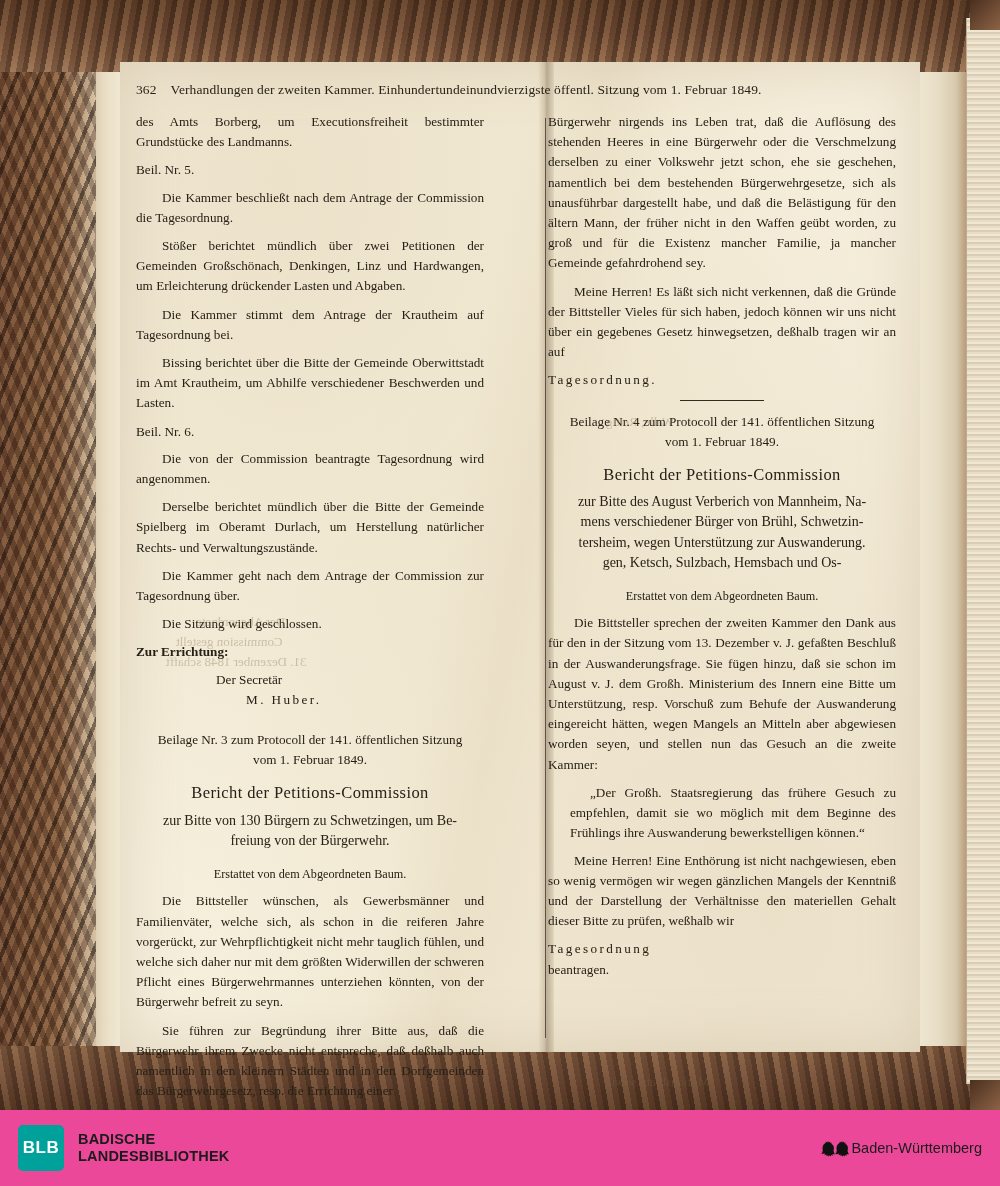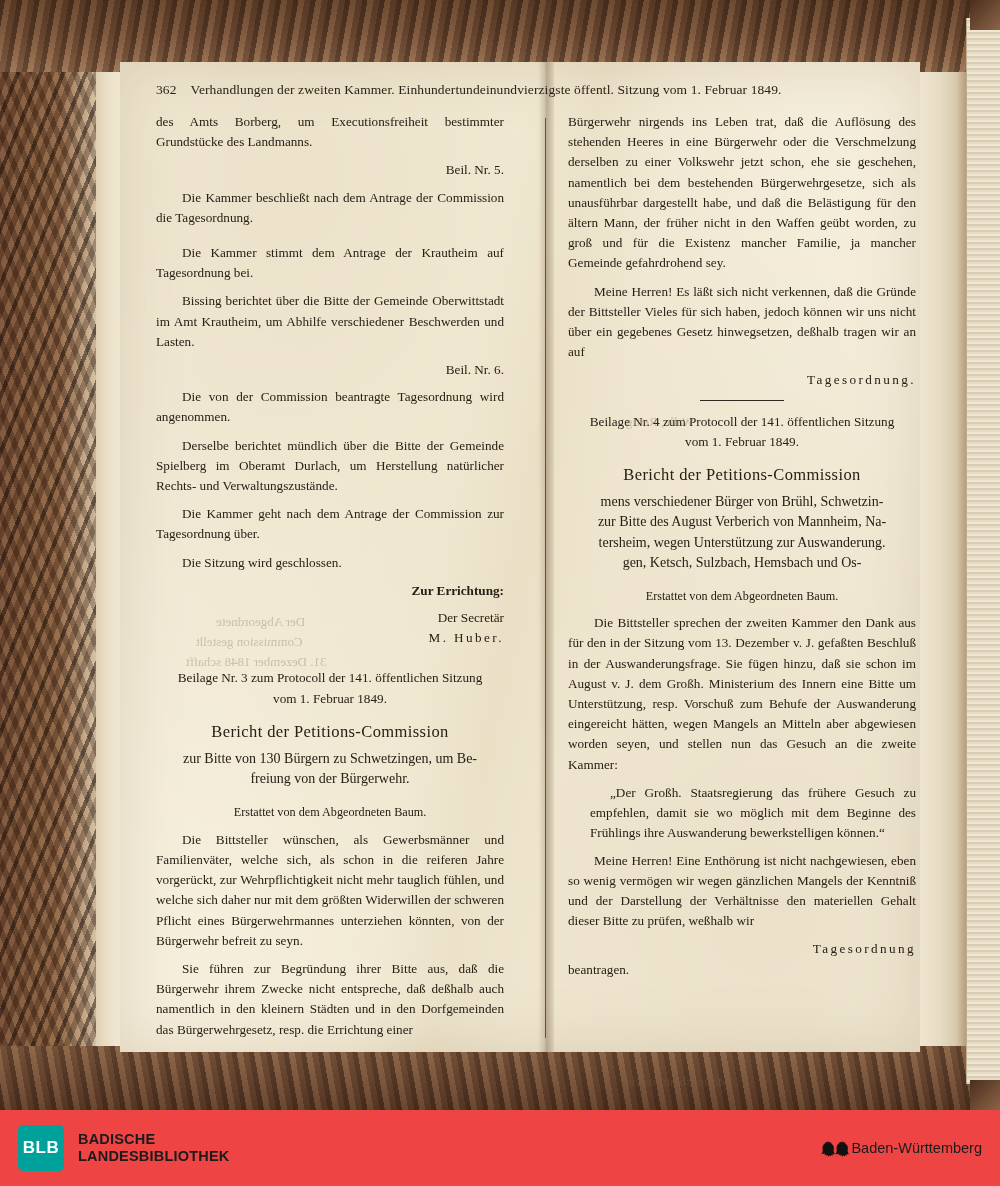--- a/index.html
+++ b/index.html
@@ -100,21 +100,21 @@
   }
   .vrule {
     position: absolute; left: 545px; top: 118px;
     width: 1px; height: 920px;
     background: #3a3026; opacity: .75;
   }
 
   
   .page {
     position: absolute;
-    left: 156px; top: 82px;
+    left: 136px; top: 82px;
     width: 760px; height: 960px;
     color: #241d14;
   }
   .running-head {
     font-size: 13.5px;
     letter-spacing: .1px;
     white-space: nowrap;
     margin-bottom: 14px;
     color: #2a2218;
   }
@@ -128,21 +128,21 @@
     line-height: 20.2px;
     text-align: justify;
     color: #272016;
   }
   .col.left  { left: 0; }
   .col.right { left: 412px; }
 
   p { margin: 0; }
   .para { text-indent: 26px; margin-bottom: 1px; }
   .para.noind { text-indent: 0; }
-  .ctr { text-align: right; text-indent: 0; }
+  .ctr { text-align: left; text-indent: 0; }
   .sp { letter-spacing: 2.4px; }
   .bold { font-weight: 700; }
   .gap-s { height: 7px; }
   .gap-m { height: 13px; }
   .gap-l { height: 20px; }
   .rule {
     width: 84px; height: 1px; background: #33291e;
     margin: 9px auto 11px auto;
   }
   .head-center { text-align: center; text-indent: 0; }
@@ -159,21 +159,21 @@
     line-height: 20px;
     transform: scaleX(-1);
     pointer-events: none;
     white-space: nowrap;
   }
 
   
   .footer {
     position: absolute; left: 0; bottom: 0;
     width: 1000px; height: 76px;
-    background: #ef4444;
+    background: #ec4899;
     display: flex; align-items: center; justify-content: space-between;
     padding: 0 18px;
   }
   .brand { display: flex; align-items: center; gap: 14px; }
   .blb-mark {
     width: 46px; height: 46px; border-radius: 5px;
     background: #00a19a;
     color: #fff; font-weight: 700; font-size: 17px;
     display: flex; align-items: center; justify-content: center;
     font-family: "Liberation Sans", sans-serif;
@@ -217,20 +217,21 @@
     <div class="cols">
 
       <div class="col left">
 
         <p class="para noind">des Amts Borberg, um Executionsfreiheit bestimmter Grundstücke des Landmanns.</p>
         <div class="gap-s"></div>
         <p class="ctr">Beil. Nr. 5.</p>
         <div class="gap-s"></div>
         <p class="para">Die Kammer beschließt nach dem Antrage der Commission die Tagesordnung.</p>
         <div class="gap-s"></div>
+        <p class="para">Stößer berichtet mündlich über zwei Petitionen der Gemeinden Großschönach, Denkingen, Linz und Hardwangen, um Erleichterung drückender Lasten und Abgaben.</p>
         <div class="gap-s"></div>
         <p class="para">Die Kammer stimmt dem Antrage der Krautheim auf Tagesordnung bei.</p>
         <div class="gap-s"></div>
         <p class="para">Bissing berichtet über die Bitte der Gemeinde Oberwittstadt im Amt Krautheim, um Abhilfe verschiedener Beschwerden und Lasten.</p>
         <div class="gap-s"></div>
         <p class="ctr">Beil. Nr. 6.</p>
         <div class="gap-s"></div>
         <p class="para">Die von der Commission beantragte Tagesordnung wird angenommen.</p>
         <div class="gap-s"></div>
         <p class="para">Derselbe berichtet mündlich über die Bitte der Gemeinde Spielberg im Oberamt Durlach, um Herstellung natürlicher Rechts- und Verwaltungszustände.</p>
@@ -269,22 +270,22 @@
         <div class="gap-s"></div>
         <p class="ctr sp">Tagesordnung.</p>
 
         <div class="rule"></div>
 
         <p class="head-center">Beilage Nr. 4 zum Protocoll der 141. öffentlichen Sitzung</p>
         <p class="head-center">vom 1. Februar 1849.</p>
         <div class="gap-m"></div>
         <p class="head-center title-lg">Bericht der Petitions-Commission</p>
         <div class="gap-s"></div>
+        <p class="head-center title-md">zur Bitte des August Verberich von Mannheim, Na-</p>
         <p class="head-center title-md">mens verschiedener Bürger von Brühl, Schwetzin-</p>
-        <p class="head-center title-md">zur Bitte des August Verberich von Mannheim, Na-</p>
         <p class="head-center title-md">tersheim, wegen Unterstützung zur Auswanderung.</p>
         <p class="head-center title-md">gen, Ketsch, Sulzbach, Hemsbach und Os-</p>
         <div class="gap-m"></div>
         <p class="head-center small">Erstattet von dem Abgeordneten Baum.</p>
         <div class="gap-s"></div>
         <p class="para">Die Bittsteller sprechen der zweiten Kammer den Dank aus für den in der Sitzung vom 13. Dezember v. J. gefaßten Beschluß in der Auswanderungsfrage. Sie fügen hinzu, daß sie schon im August v. J. dem Großh. Ministerium des Innern eine Bitte um Unterstützung, resp. Vorschuß zum Behufe der Auswanderung eingereicht hätten, wegen Mangels an Mitteln aber abgewiesen worden seyen, und stellen nun das Gesuch an die zweite Kammer:</p>
         <div class="gap-s"></div>
         <p class="quote">„Der Großh. Staatsregierung das frühere Gesuch zu empfehlen, damit sie wo möglich mit dem Beginne des Frühlings ihre Auswanderung bewerkstelligen können.“</p>
         <div class="gap-s"></div>
         <p class="para">Meine Herren! Eine Enthörung ist nicht nachgewiesen, eben so wenig vermögen wir wegen gänzlichen Mangels der Kenntniß und der Darstellung der Verhältnisse den materiellen Gehalt dieser Bitte zu prüfen, weßhalb wir</p>

